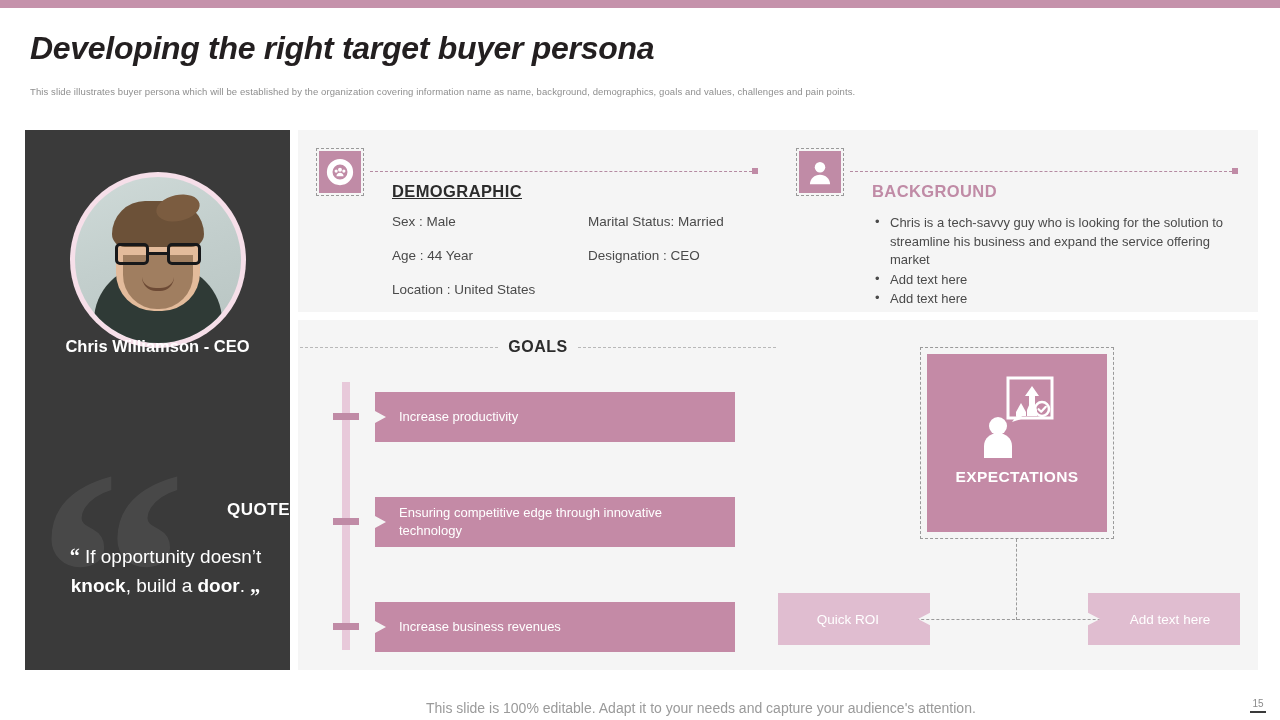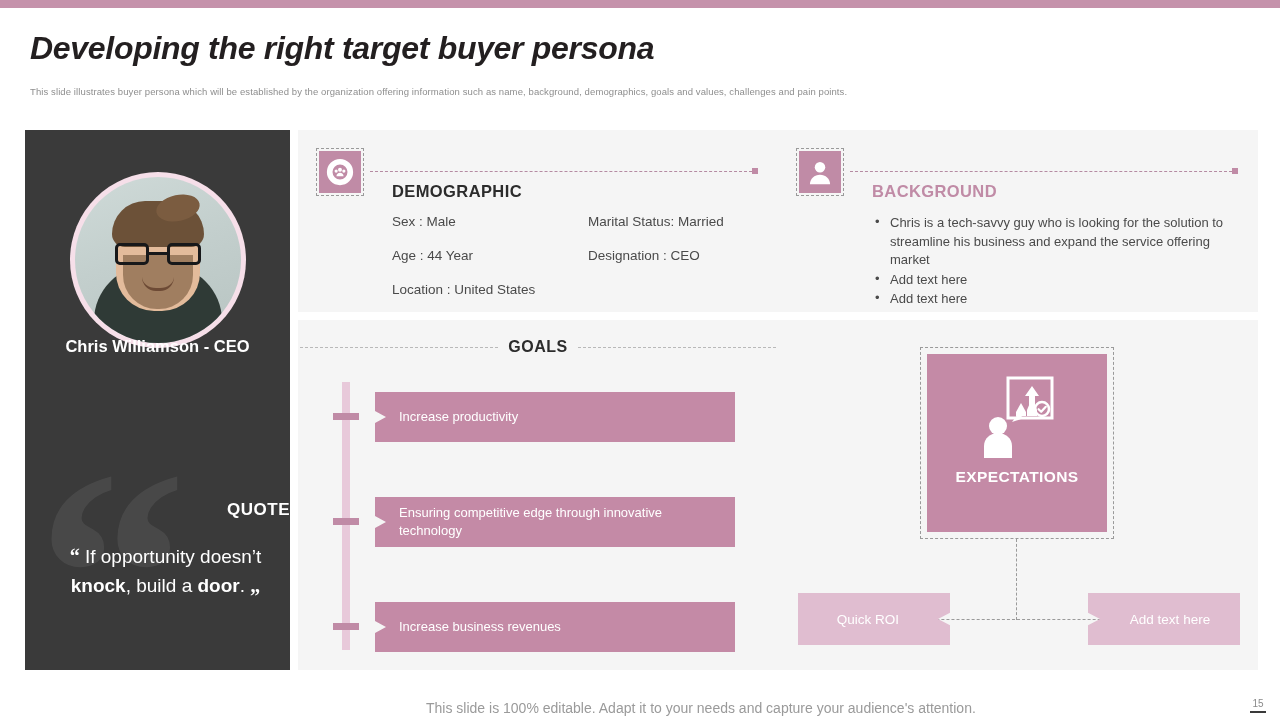--- a/index.html
+++ b/index.html
@@ -146,21 +146,21 @@
   .dash-dot {
     position: absolute; top: 38px; width: 6px; height: 6px; background: #c08ba6;
   }
   #demo-dot { left: 454px; }
   #bg-dot   { left: 454px; }
 
   .sec-head {
     position: absolute; left: 94px; top: 52px;
     font-size: 16.5px; font-weight: bold; letter-spacing: .4px;
   }
-  .sec-head.dark { color: #2c2c2c; }
+  .sec-head.dark { color: #2c2c2c; text-decoration: underline; }
   .sec-head.pink { color: #c08ba6; }
 
   
   .demo-grid {
     position: absolute; left: 94px; top: 84px; width: 370px;
     display: grid; grid-template-columns: 196px 174px;
     row-gap: 19px; font-size: 13.5px; color: #4a4a4a;
   }
 
   
@@ -219,21 +219,21 @@
   }
   .conn-h {
     position: absolute; left: 118px; top: 299px; width: 240px; height: 1px;
     border-top: 1px dashed #9a9a9a;
   }
   .leaf {
     position: absolute; top: 273px; width: 152px; height: 52px;
     background: #e0bdd0; color: #ffffff; font-size: 13.5px;
     display: flex; align-items: center; justify-content: center;
   }
-  .leaf.left  { left: 20px;  clip-path: polygon(0% 0%, 100% 0%, 100% 38%, calc(100% - 12px) 50%, 100% 62%, 100% 100%, 0% 100%); padding-right: 12px; }
+  .leaf.left  { left: 0;  clip-path: polygon(0% 0%, 100% 0%, 100% 38%, calc(100% - 12px) 50%, 100% 62%, 100% 100%, 0% 100%); padding-right: 12px; }
   .leaf.right { left: 310px; clip-path: polygon(0% 0%, 12px 0%, 12px 0%, 100% 0%, 100% 100%, 0% 100%, 0% 62%, 12px 50%, 0% 38%); padding-left: 12px; }
 
   
   .footer-note {
     position: absolute; left: 426px; top: 700px;
     font-size: 14px; color: #9a9a9a;
   }
   .page-num {
     position: absolute; right: 14px; top: 698px;
     font-size: 10px; color: #8a8a8a; text-align: center;
@@ -243,21 +243,21 @@
   }
 </style>
 </head>
 <body>
 
 <div class="slide">
 
   <div class="top-bar"></div>
 
   <div class="title">Developing the right target buyer persona</div>
-  <div class="subtitle">This slide illustrates buyer persona which will be established by the organization offering information such as name, background, demographics, goals and values, challenges and pain points.</div>
+  <div class="subtitle">This slide illustrates buyer persona which will be established by the organization covering information name as name, background, demographics, goals and values, challenges and pain points.</div>
 
   <div class="persona-panel">
     <div class="quote-glyph">“</div>
 
     <div class="avatar-wrap">
       <div class="avatar">
         <div class="av-body"></div>
         <div class="av-neck"></div>
         <div class="av-head"></div>
         <div class="av-beard"></div>

